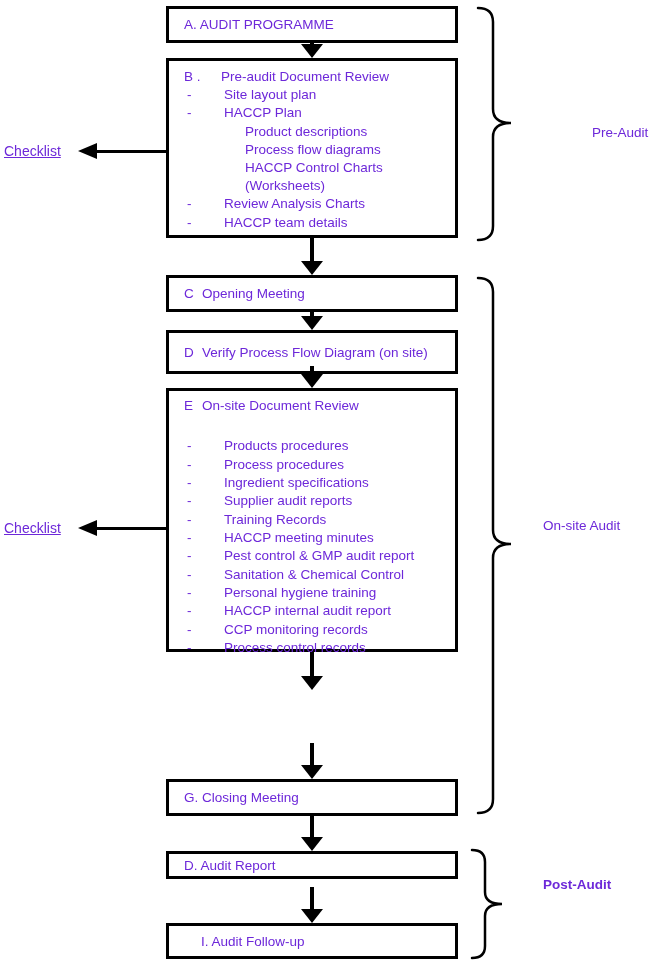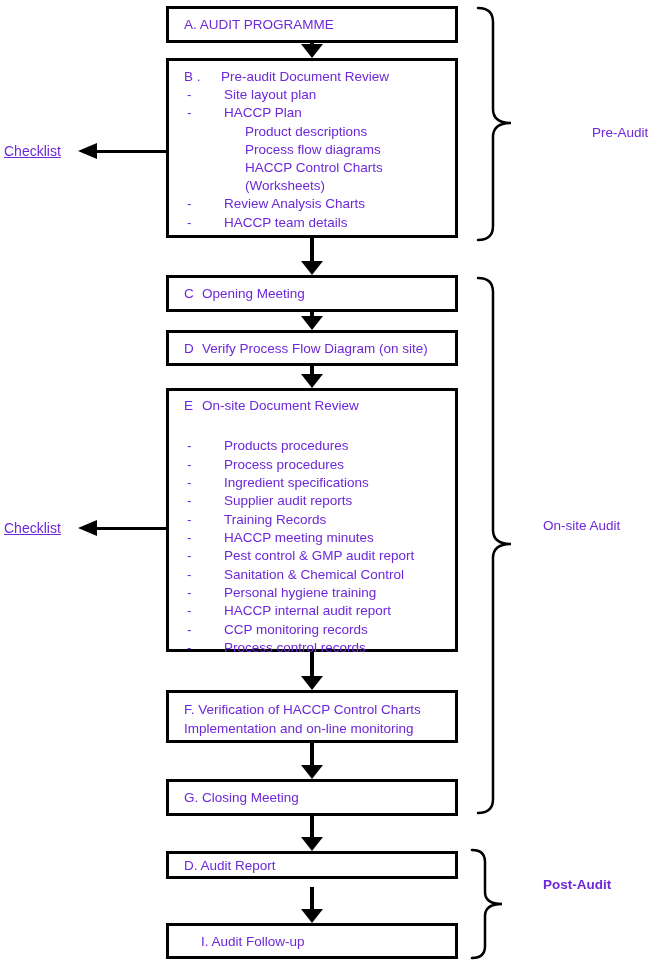--- a/index.html
+++ b/index.html
@@ -87,21 +87,21 @@
 
   <div class="box box-center" style="top:275px; height:37px;">
     <span><span class="lbl-narrow">C</span><span>Opening Meeting</span></span>
   </div>
 
   <div class="varrow" style="top:312px; height:18px;">
     <i class="stem"></i>
     <i class="head"></i>
   </div>
 
-  <div class="box box-center" style="top:330px; height:36px;">
+  <div class="box box-center" style="top:330px; height:44px;">
     <span><span class="lbl-narrow">D</span><span>Verify Process Flow Diagram (on site)</span></span>
   </div>
 
   <div class="varrow" style="top:366px; height:22px;">
     <i class="stem"></i>
     <i class="head"></i>
   </div>
 
   <div class="box" style="top:388px; height:264px; padding:6px 8px 8px 15px;">
     <div class="line">
@@ -127,26 +127,20 @@
   <i class="head-left" style="left:78px; top:520px;"></i>
   <i class="hline" style="left:94px; top:527px; width:72px;"></i>
 
   <span class="phase" style="left:543px; top:518px;">On-site Audit</span>
 
   <div class="varrow" style="top:652px; height:38px;">
     <i class="stem"></i>
     <i class="head"></i>
   </div>
 
-  <div class="box" style="top:690px; height:53px;">
-    <div class="f-lines">
-      <div><span>F.</span> <span>Verification of HACCP Control Charts</span></div>
-      <div>Implementation and on-line monitoring</div>
-    </div>
-  </div>
 
   <div class="varrow" style="top:743px; height:36px;">
     <i class="stem"></i>
     <i class="head"></i>
   </div>
 
   <div class="box box-center" style="top:779px; height:37px;">
     <span><span>G.</span> <span>Closing Meeting</span></span>
   </div>
 

